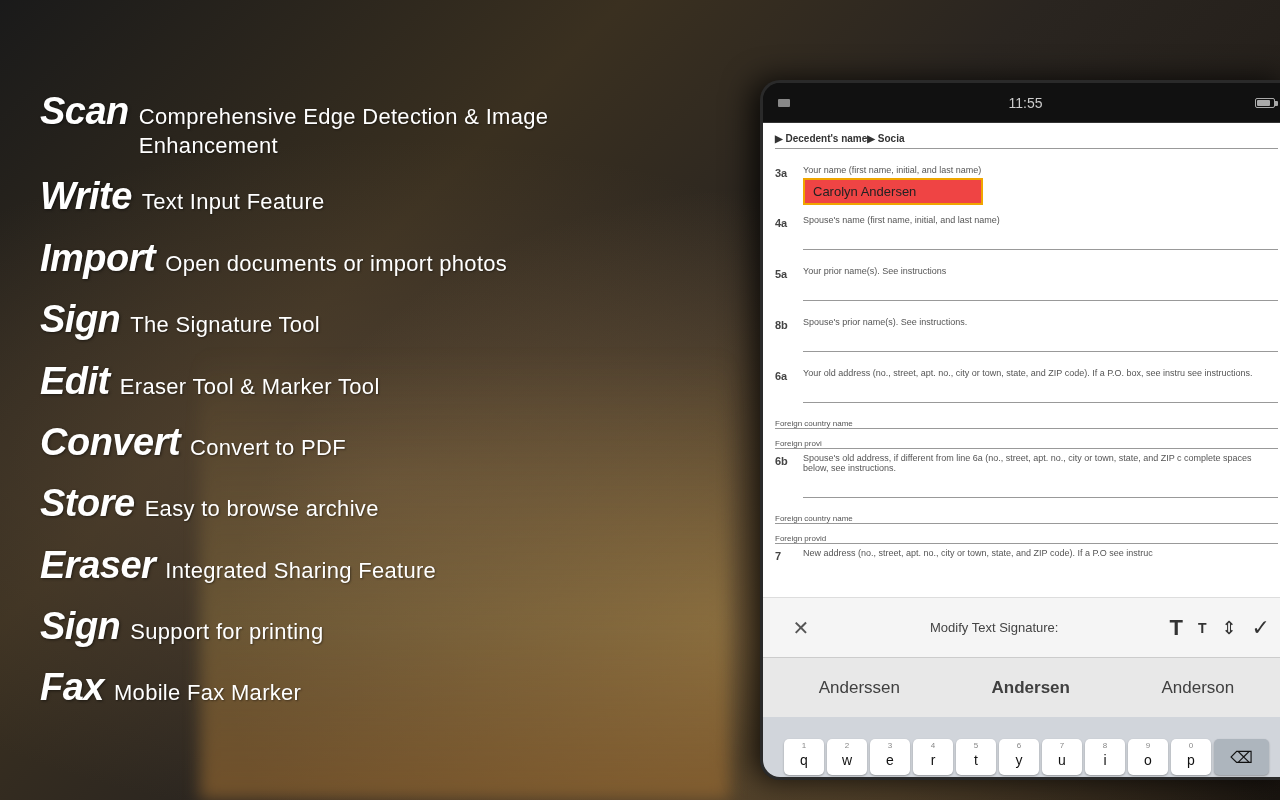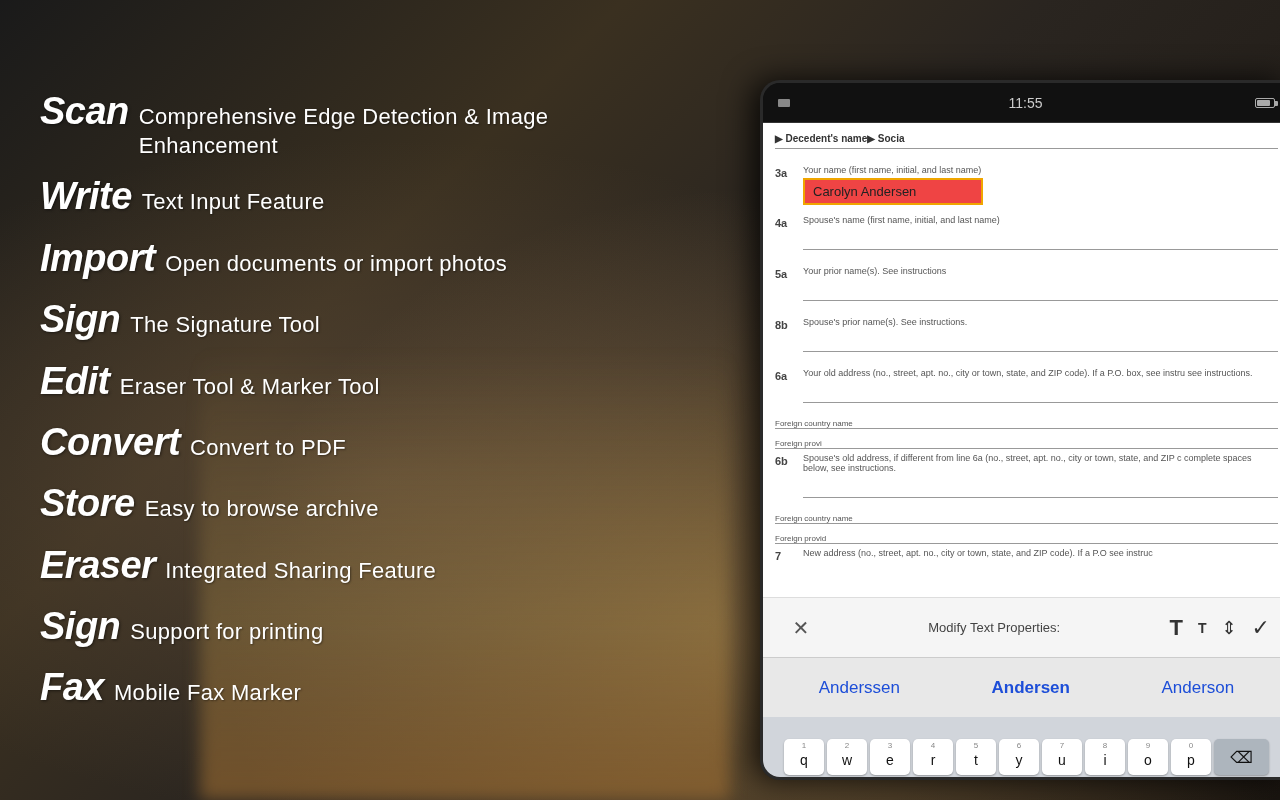--- a/index.html
+++ b/index.html
@@ -289,21 +289,21 @@
       background: #e8e8e8;
       border-top: 1px solid #ccc;
       display: flex;
       align-items: center;
       justify-content: space-around;
       padding: 0 10px;
     }
 
     .autocomplete-word {
       font-size: 17px;
-      color: #1d4ed8;
+      color: #404040;
       padding: 8px 20px;
       cursor: pointer;
     }
 
     .autocomplete-word.active {
       font-weight: 600;
     }
 
     
     .tablet-keyboard {
@@ -523,21 +523,21 @@
         <span class="doc-row-num">7</span>
         <div class="doc-row-content">
           <div class="doc-label">New address (no., street, apt. no., city or town, state, and ZIP code). If a P.O see instruc</div>
         </div>
       </div>
 
     </div>
 
     <div class="tablet-toolbar">
       <div class="toolbar-btn">✕</div>
-      <span class="toolbar-middle">Modify Text Properties:</span>
+      <span class="toolbar-middle">Modify Text Signature:</span>
       <div class="toolbar-right">
         <span class="toolbar-t-large">T</span>
         <span class="toolbar-t-small" style="font-size:14px;">T</span>
         <span class="toolbar-adjust">⇕</span>
         <span class="toolbar-check">✓</span>
       </div>
     </div>
 
     <div class="autocomplete-bar">
       <span class="autocomplete-word">Anderssen</span>

